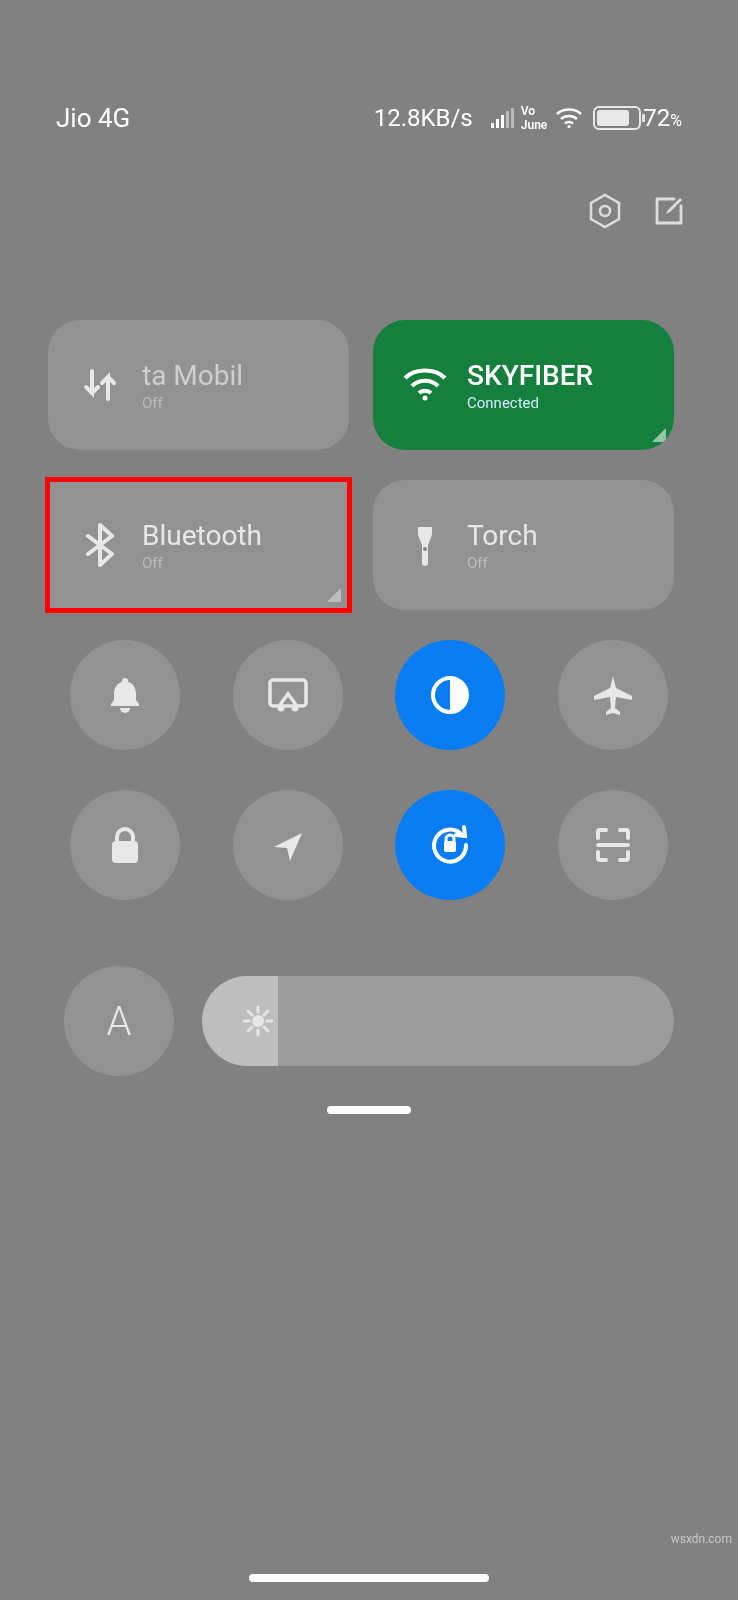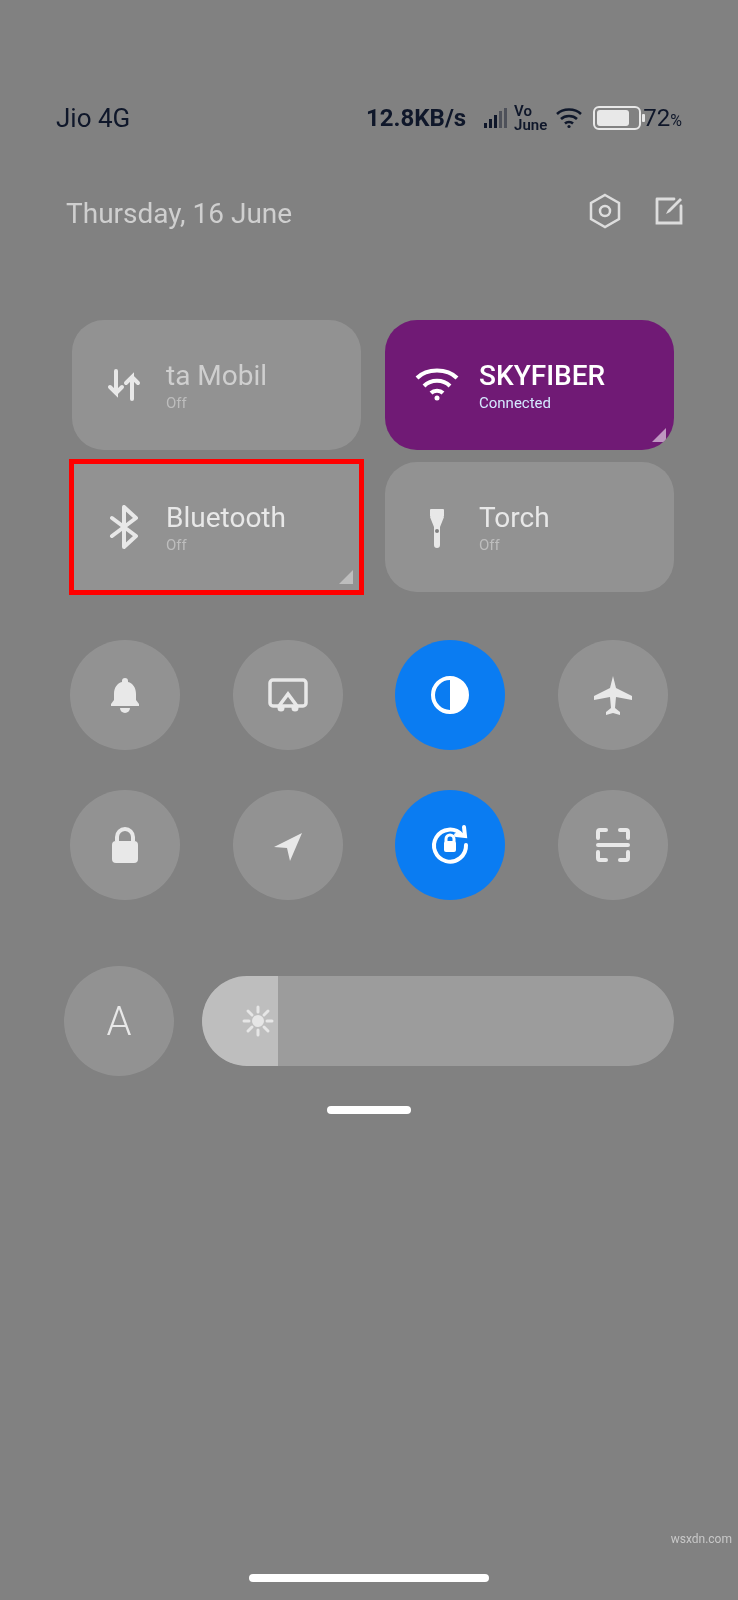--- a/index.html
+++ b/index.html
@@ -16,26 +16,26 @@
   
   .statusbar {
     position: absolute;
     top: 98px;
     left: 0; right: 0;
     height: 40px;
     display: flex;
     align-items: center;
     padding: 0 56px 0 56px;
     font-size: 26px;
-    color: #0f172a;
+    color: #ffffff;
   }
   .statusbar .spacer { flex: 1; }
-  .statusbar .netspeed { font-size: 24px; font-weight: 700; margin-right: 10px; }
+  .statusbar .netspeed { font-size: 24px; font-weight: 400; margin-right: 10px; }
   .sb-icon { display: inline-flex; align-items: center; margin-left: 8px; }
-  .vowifi { font-size: 15px; line-height: 14px; font-weight: 600; margin-left: 6px; text-align: left; }
+  .vowifi { font-size: 12px; line-height: 14px; font-weight: 600; margin-left: 6px; text-align: left; }
   .battery {
     width: 48px; height: 24px;
     border: 2.5px solid #e8e8e8;
     border-radius: 6px;
     position: relative;
     margin-left: 10px;
   }
   .battery::after {
     content: "";
     position: absolute;
@@ -69,36 +69,36 @@
     margin-left: 22px;
     margin-bottom: 8px;
     display: flex; align-items: center; justify-content: center;
     color: #ddd;
   }
 
   
   .tilegrid {
     position: absolute;
     top: 320px;
-    left: 72px; right: 64px;
+    left: 48px; right: 64px;
     display: grid;
     grid-template-columns: 1fr 1fr;
-    gap: 12px 24px;
+    gap: 30px 24px;
   }
   .tile {
     height: 130px;
     border-radius: 32px;
     background: rgba(255,255,255,0.14);
     display: flex;
     align-items: center;
     padding: 0 24px;
     position: relative;
     overflow: hidden;
   }
-  .tile.active { background: #701a75; }
+  .tile.active { background: #15803d; }
   .tile .ticon {
     width: 56px;
     display: flex; align-items: center; justify-content: center;
     color: #e8e8e8;
     flex-shrink: 0;
   }
   .tile.active .ticon { color: #fff; }
   .tile .tlabels { margin-left: 14px; overflow: hidden; }
   .tile .title { font-size: 28px; font-weight: 400; white-space: nowrap; }
   .tile .title.cut { color: #cfcfcf; }
@@ -229,21 +229,20 @@
   </span>
   <span class="battery">
     <span class="battery-fill" style="width:72%"></span>
   </span>
   <span class="batt-text">
     <span>72</span><span class="sm">%</span>
   </span>
 </div>
 
 <div class="clockrow">
-  <div class="date">Thursday, 16 June</div>
   <div class="clock-spacer"></div>
   <div class="topicon">
     <svg width="40" height="40" viewBox="0 0 40 40" fill="none" stroke="currentColor" stroke-width="2.5">
       <polygon points="20,4 34,12 34,28 20,36 6,28 6,12"></polygon>
       <circle cx="20" cy="20" r="5"></circle>
     </svg>
   </div>
   <div class="topicon">
     <svg width="38" height="38" viewBox="0 0 38 38" fill="none" stroke="currentColor" stroke-width="2.8" stroke-linecap="round">
       <path d="M7 7 H24 M7 7 V31 H31 V14"></path>

